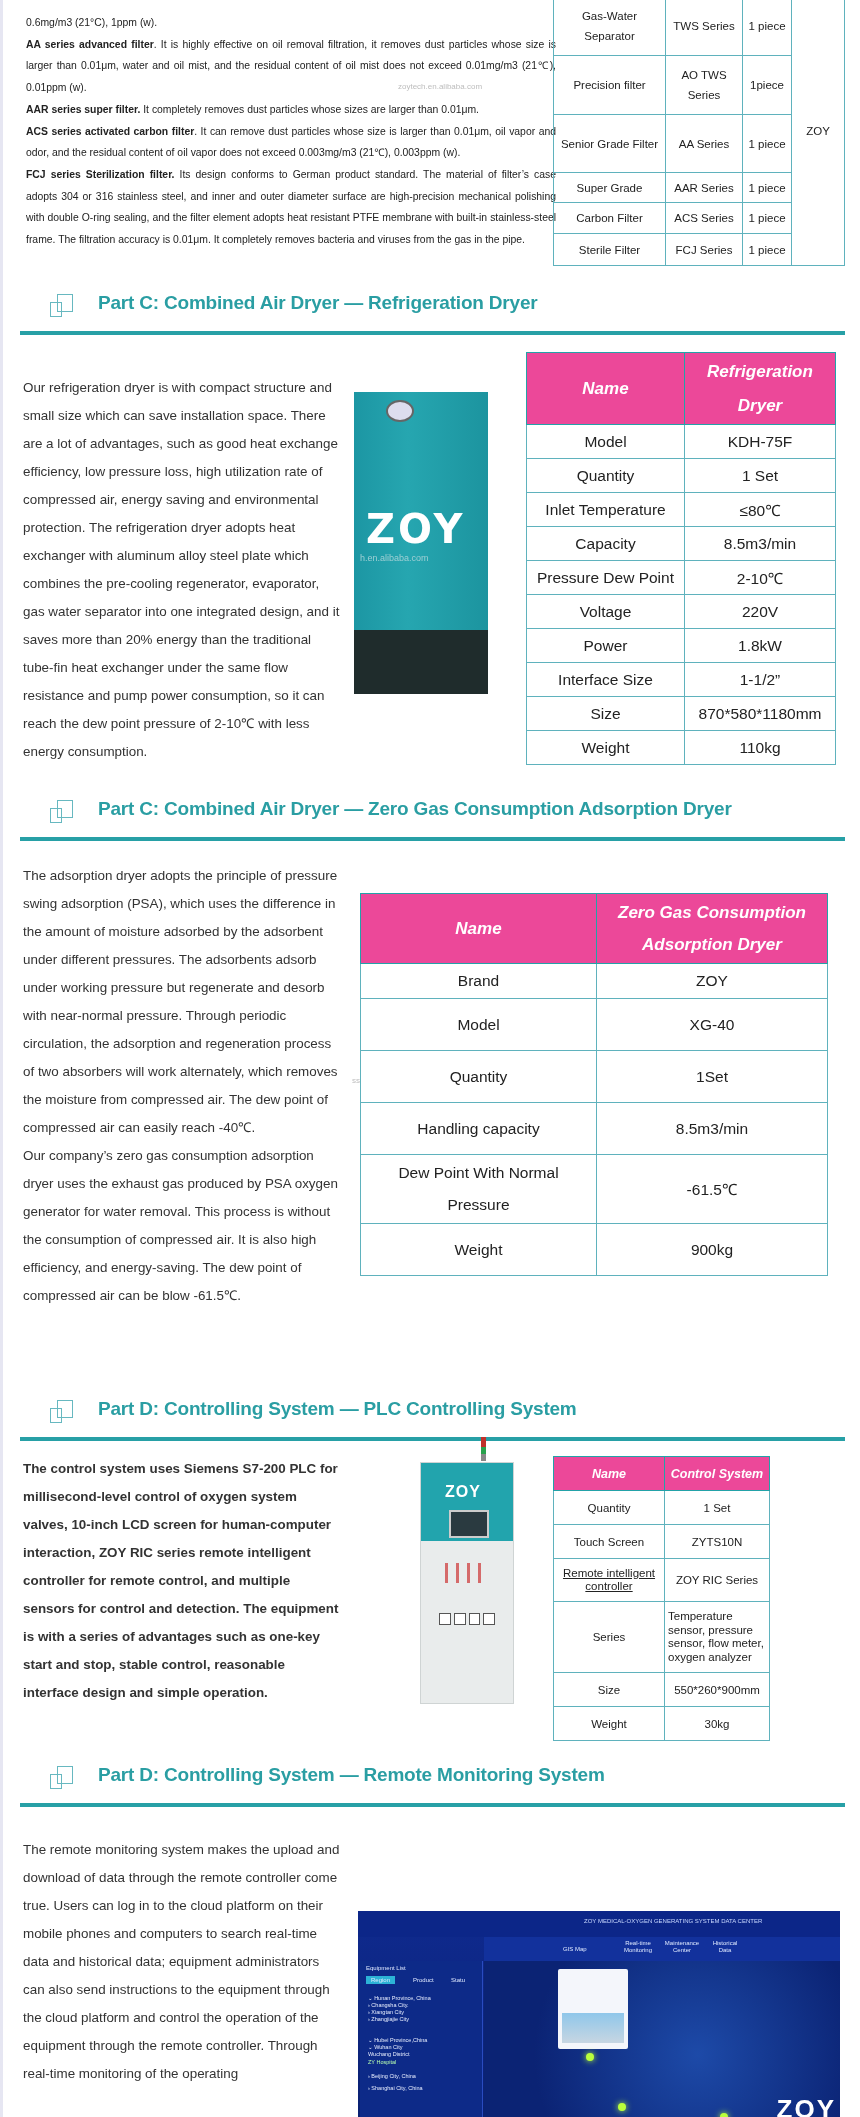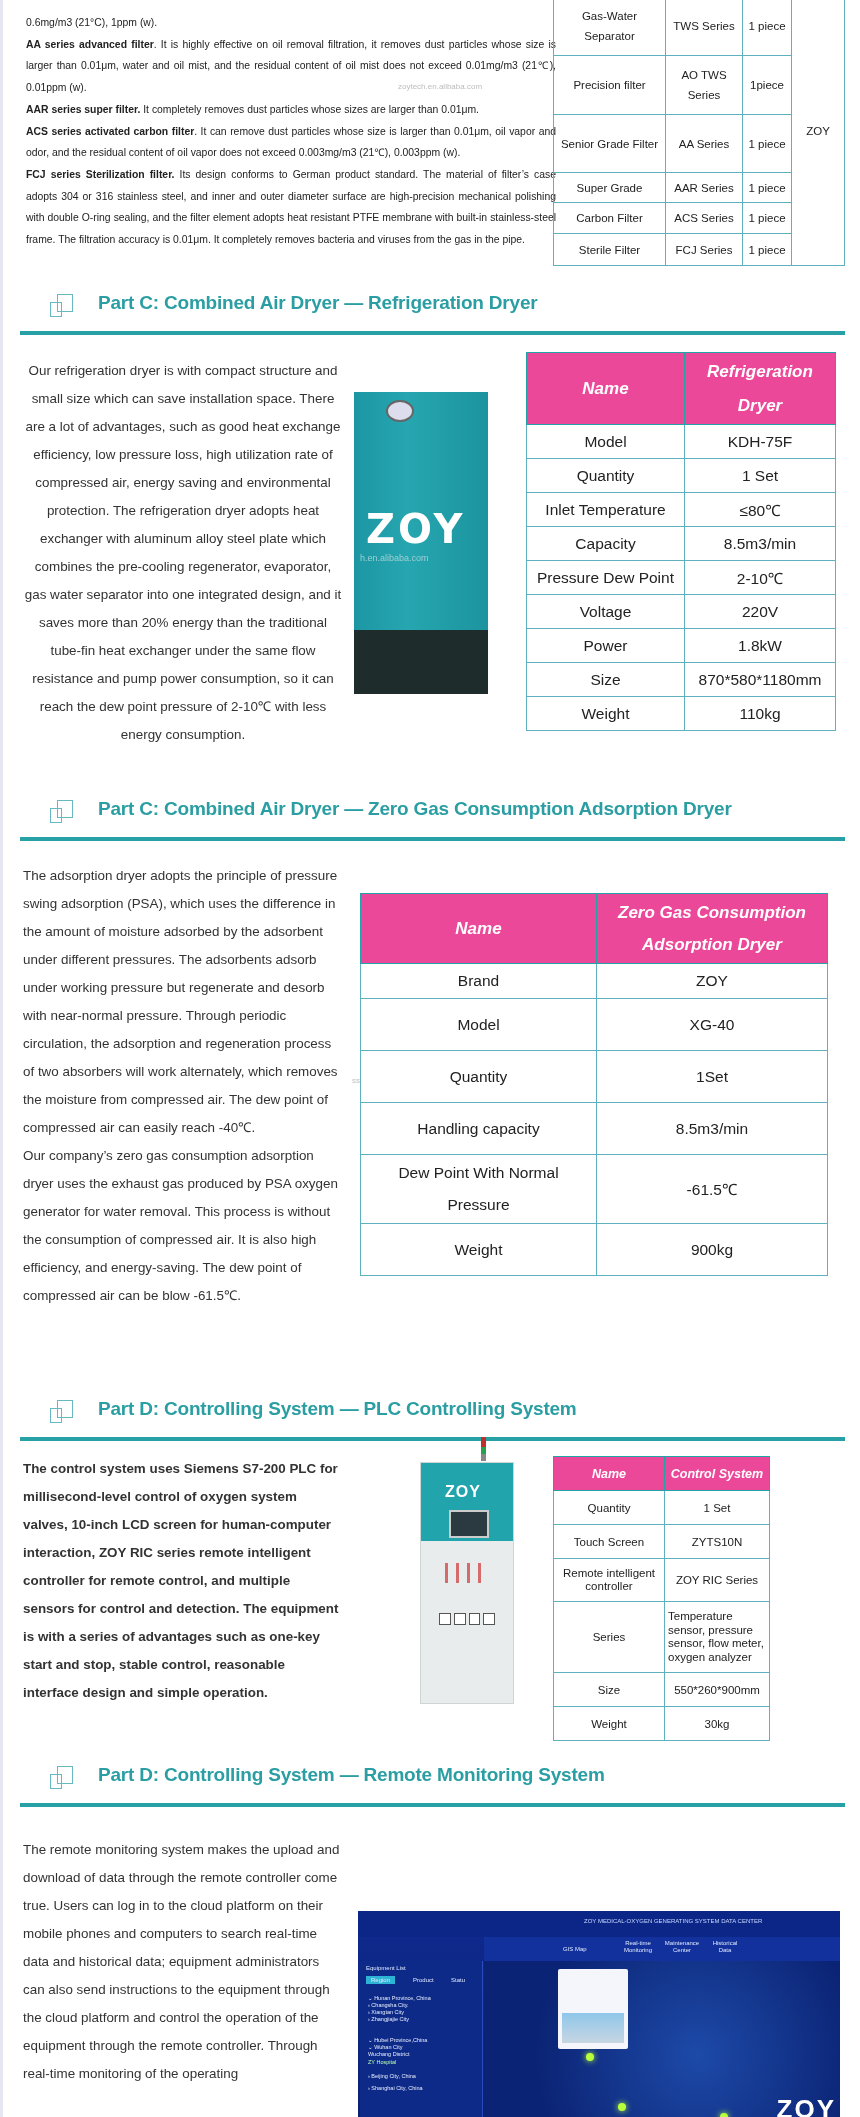--- a/index.html
+++ b/index.html
@@ -116,21 +116,21 @@
 
 <div class="sec-head" style="top:286px;">
   <div class="icon">
       <div class="b1"></div>
       <div class="b2"></div>
     </div>
   <div class="title">Part C: Combined Air Dryer — Refrigeration Dryer</div>
   <div class="rule"></div>
 </div>
 
-<div class="body-text" style="top:357px;width:320px;text-align:center;">
+<div class="body-text" style="top:374px;width:320px;">
   <p>Our refrigeration dryer is with compact structure and small size which can save installation space. There are a lot of advantages, such as good heat exchange efficiency, low pressure loss, high utilization rate of compressed air, energy saving and environmental protection. The refrigeration dryer adopts heat exchanger with aluminum alloy steel plate which combines the pre-cooling regenerator, evaporator, gas water separator into one integrated design, and it saves more than 20% energy than the traditional tube-fin heat exchanger under the same flow resistance and pump power consumption, so it can reach the dew point pressure of 2-10℃ with less energy consumption.</p>
 </div>
 
 <div class="dryer">
   <div class="gauge"></div>
   <div class="logo">ZOY</div>
   <div class="base"></div>
 </div>
 <div class="watermark" style="left:360px;top:553px;font-size:9px;color:#9ecfd4;text-align:right;">h.en.alibaba.com</div>
 
@@ -160,20 +160,24 @@
         <td>Pressure Dew Point</td>
         <td>2-10℃</td>
       </tr>
   <tr style="height:34px;">
         <td>Voltage</td>
         <td>220V</td>
       </tr>
   <tr style="height:34px;">
         <td>Power</td>
         <td>1.8kW</td>
+      </tr>
+  <tr style="height:34px;">
+        <td>Interface Size</td>
+        <td>1-1/2”</td>
       </tr>
   <tr style="height:34px;">
         <td>Size</td>
         <td>870*580*1180mm</td>
       </tr>
   <tr style="height:34px;">
         <td>Weight</td>
         <td>110kg</td>
       </tr>
 </tbody>
@@ -262,21 +266,21 @@
   </tr>
   <tr style="height:34px;">
         <td>Quantity</td>
         <td>1 Set</td>
       </tr>
   <tr style="height:34px;">
         <td>Touch Screen</td>
         <td>ZYTS10N</td>
       </tr>
   <tr style="height:43px;">
-        <td style="line-height:13px;">Remote intelligent controller</td>
+        <td style="line-height:13px;text-decoration:underline;">Remote intelligent controller</td>
         <td>ZOY RIC Series</td>
       </tr>
   <tr style="height:71px;">
         <td>Series</td>
         <td style="text-align:left;line-height:13.5px;padding:0 3px;">Temperature sensor, pressure sensor, flow meter, oxygen analyzer</td>
       </tr>
   <tr style="height:34px;">
         <td>Size</td>
         <td>550*260*900mm</td>
       </tr>

